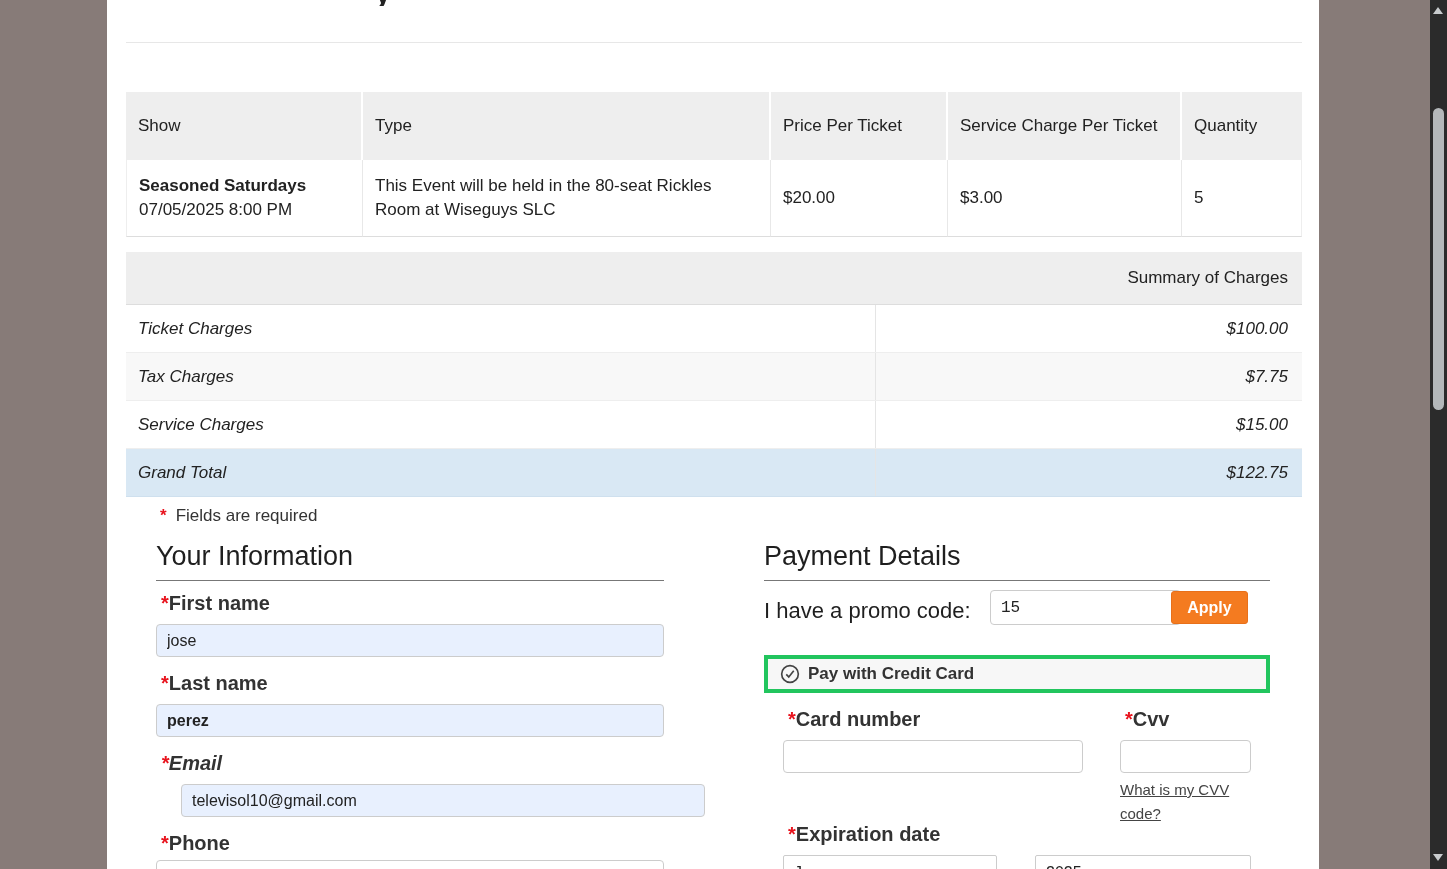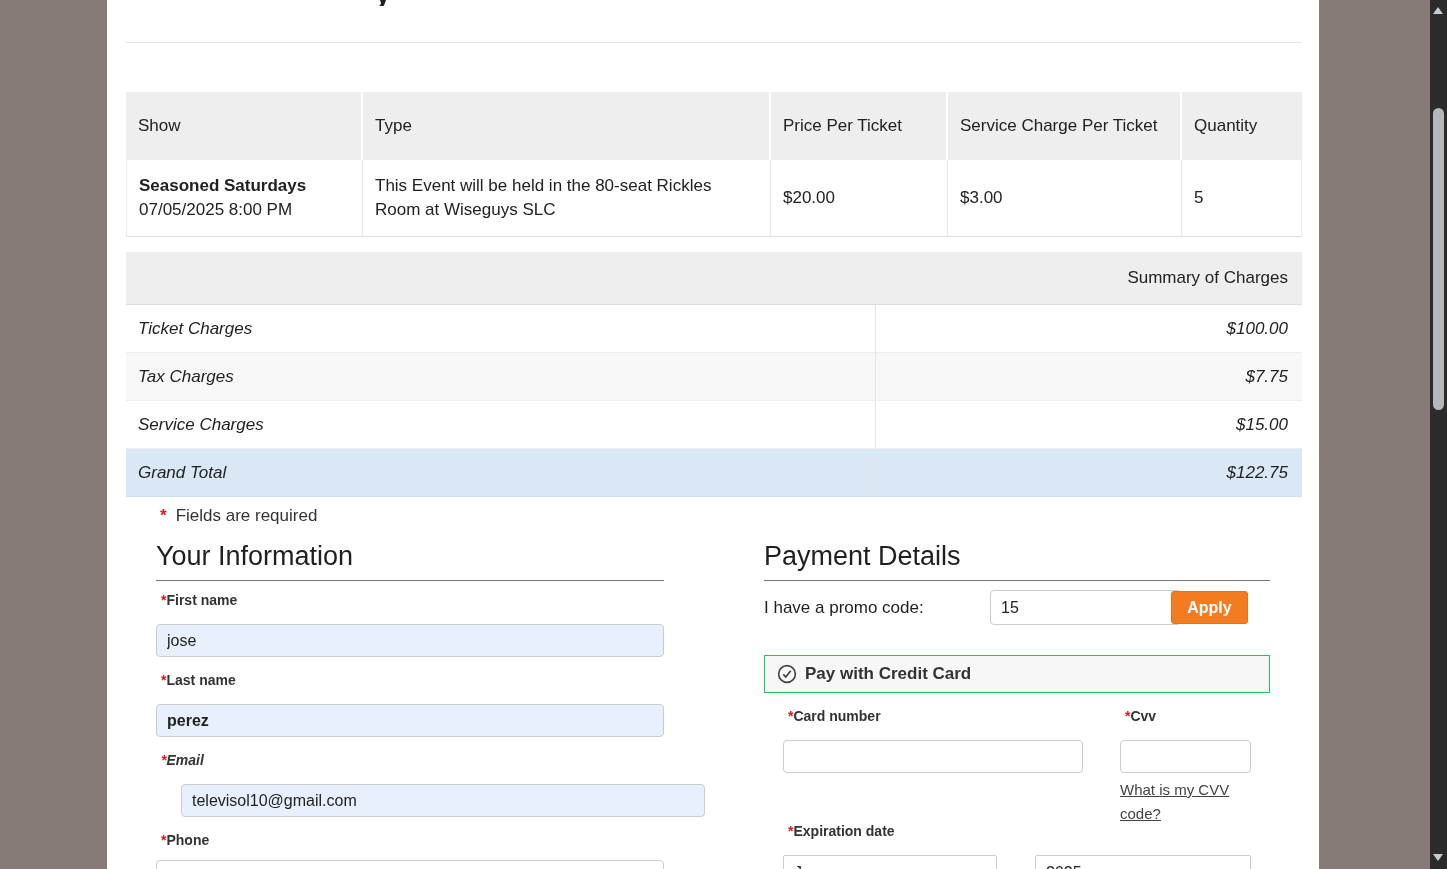--- a/index.html
+++ b/index.html
@@ -80,40 +80,40 @@
   .req-note {
     position:absolute; left:53px; top:506px; font-size:17px; color:#333;
   }
   .star { color:#e8131d; font-weight:bold; }
   .req-note .star { margin-right:9px; }
   .col-heading {
     position:absolute; font-size:27px; color:#1f1f1f; font-weight:normal;
     padding-bottom:8px; border-bottom:1px solid #777;
   }
   .field-label {
-    position:absolute; font-size:14px; font-weight:bold; color:#333;
+    position:absolute; font-size:20px; font-weight:bold; color:#333;
   }
   .tbox {
     position:absolute; height:33px;
     border:1px solid #ccc; border-radius:4px;
     font-family:"Liberation Sans", sans-serif;
     font-size:16px; color:#222; padding:0 10px;
     background:#fff; outline:none;
   }
   .autofill { background:#e8f0fe; }
-  .promo-label { position:absolute; left:657px; top:598px; font-size:17px; color:#1f1f1f; }
+  .promo-label { position:absolute; left:657px; top:598px; font-size:22px; color:#1f1f1f; }
   .apply-btn {
     position:absolute; left:1064px; top:591px; width:77px; height:33px;
     background:#f47b20; border:1px solid #e8701a; border-radius:3px;
     color:#fff; font-size:16px; font-weight:bold;
     font-family:"Liberation Sans", sans-serif; cursor:pointer;
   }
   .cc-panel {
     position:absolute; left:657px; top:655px; width:506px; height:38px;
-    background:#f7f7f7; border:1px solid #22c55e;
+    background:#f7f7f7; border:4px solid #22c55e;
     display:flex; align-items:center; padding-left:12px;
   }
   .cc-panel .cc-title { font-size:17px; font-weight:bold; color:#333; margin-left:8px; }
   .cvv-link {
     position:absolute; left:1013px; top:778px; width:112px;
     font-size:15px; color:#444; line-height:24px;
     text-decoration:underline; cursor:pointer;
   }
   .selbox {
     position:absolute; height:40px; background:#fff;
@@ -214,21 +214,21 @@
   <input class="tbox autofill" style="left: 49px; top: 784px; width: 524px; margin-left: 25px;" value="televisol10@gmail.com">
 
   <div class="field-label" style="left:54px; top:832px;">
     <span class="star">*</span><span>Phone</span>
   </div>
   <input class="tbox" style="left: 49px; top: 860px; width: 508px;" value="">
 
   <h2 class="col-heading" style="left:657px; top:541px; width:506px;">Payment Details</h2>
 
   <div class="promo-label">I have a promo code:</div>
-  <input class="tbox" style="left: 883px; top: 590px; width: 191px; height: 35px;" value="15">
+  <input class="tbox" style="left: 883px; top: 590px; width: 191px; height: 35px; font-family: Liberation Mono, monospace;" value="15">
   <button class="apply-btn">Apply</button>
 
   <div class="cc-panel">
     <span>
       <svg width="20" height="20" viewBox="0 0 24 24" style="display:block;">
         <circle cx="12" cy="12" r="10" fill="none" stroke="#444" stroke-width="2"></circle>
         <path d="M7.5 12.5l3 3 6-7.5" fill="none" stroke="#444" stroke-width="2"></path>
       </svg>
     </span>
     <span class="cc-title">Pay with Credit Card</span>

